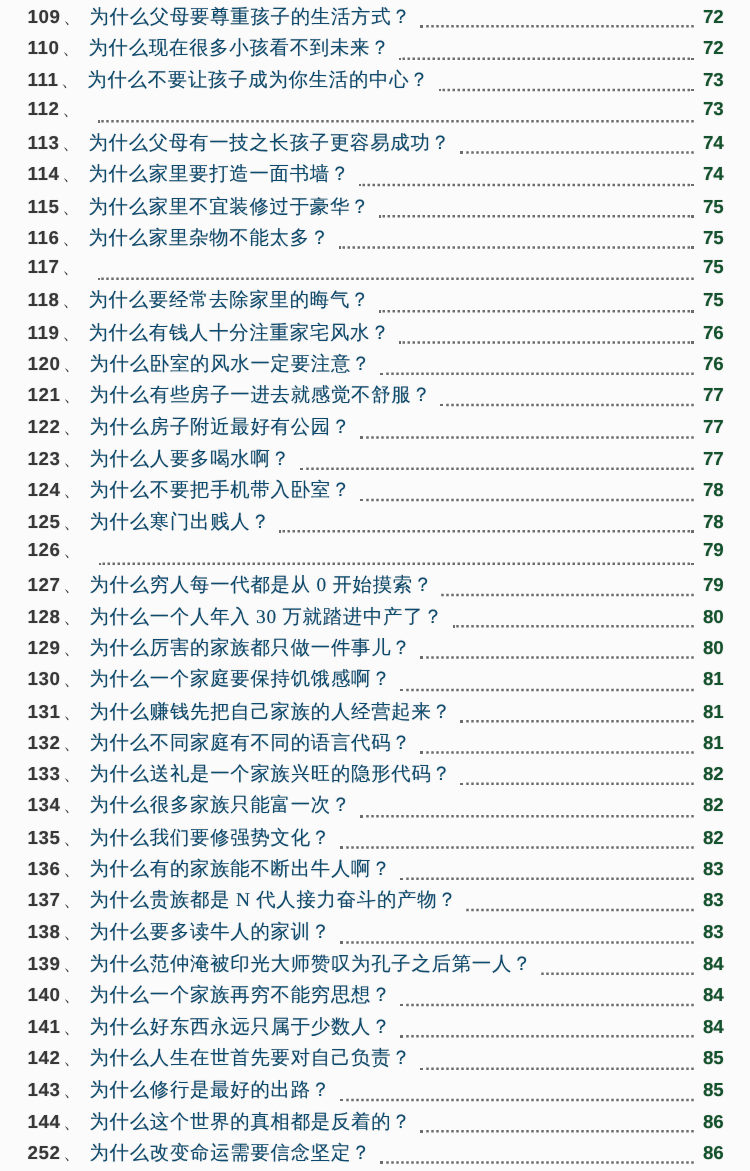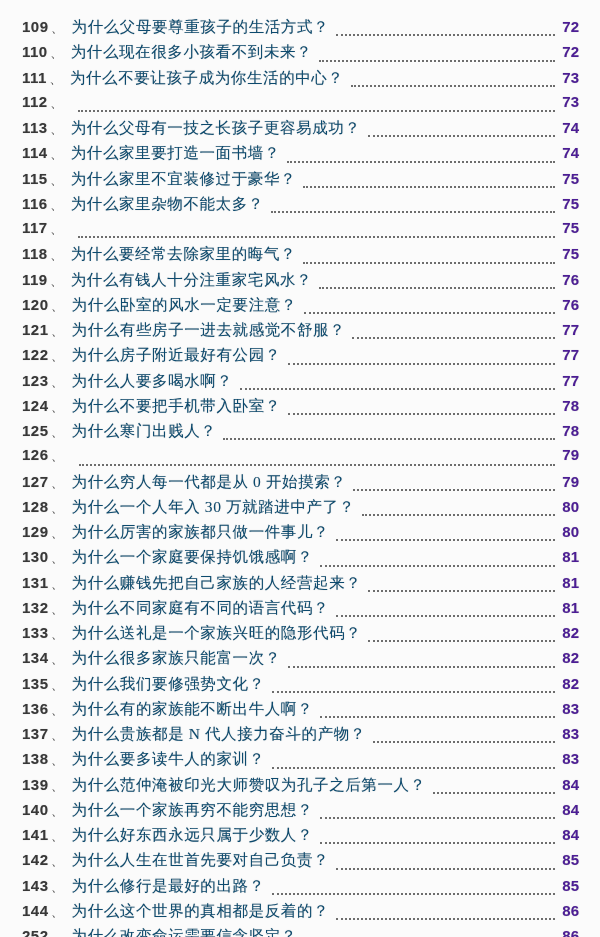--- a/index.html
+++ b/index.html
@@ -7,21 +7,21 @@
     padding: 0;
     background: #ffffff;
   }
   .page {
     position: relative;
     width: 600px;
     height: 937px;
     box-sizing: border-box;
     background: #fbfbfb;
     overflow: hidden;
-    padding: 17px 21px 0 22px;
+    padding: 3px 21px 0 22px;
     color: #3e3e3e;
   }
   .toc {
     display: flex;
     flex-direction: column;
   }
   .row {
     display: flex;
     align-items: baseline;
     height: 25.25px;
@@ -53,21 +53,21 @@
     border-bottom: 2px dotted #5e5e5e;
     align-self: flex-end;
     margin: 0 4px 6px 7px;
     min-width: 12px;
     opacity: 0.9;
   }
   .page-num {
     font-family: "Liberation Sans", sans-serif;
     font-size: 15px;
     font-weight: 600;
-    color: #4c1d95;
+    color: #14532d;
     min-width: 20px;
     text-align: right;
     text-shadow: 0 0 1px rgba(70,70,70,0.35);
   }
 </style>
 </head>
 <body>
 
 <div class="page">
   <div class="toc" id="toc-list">

